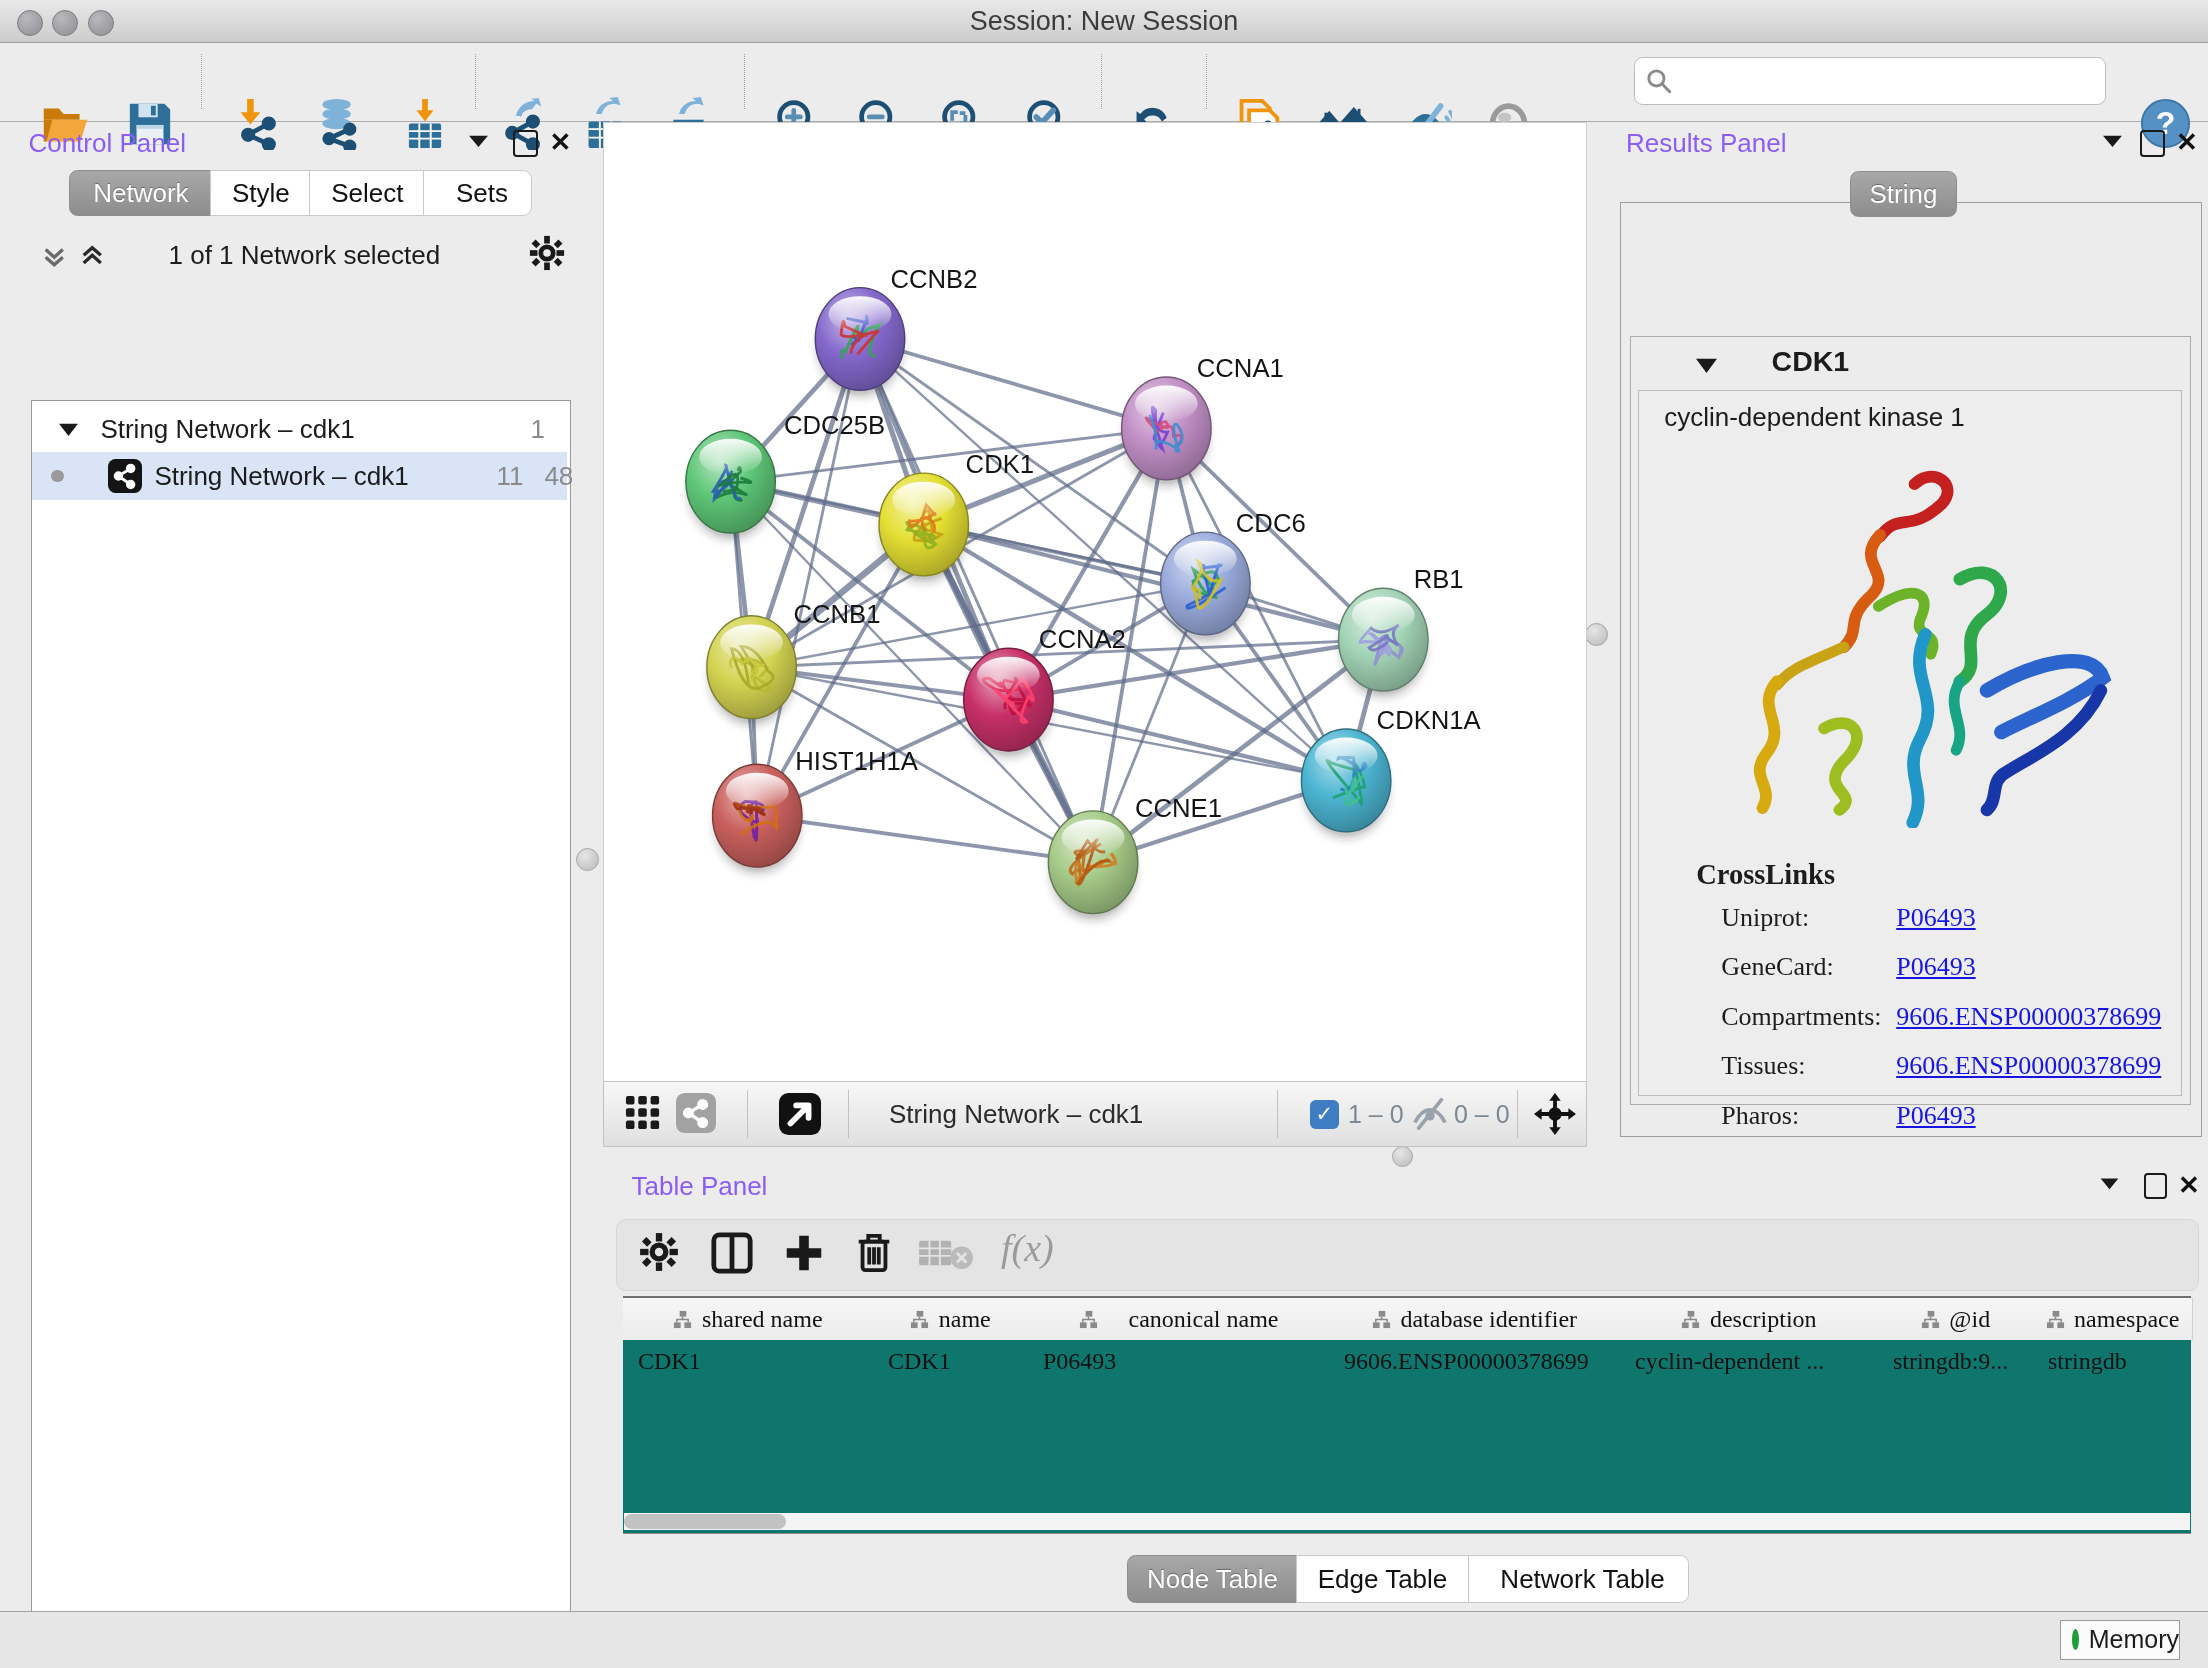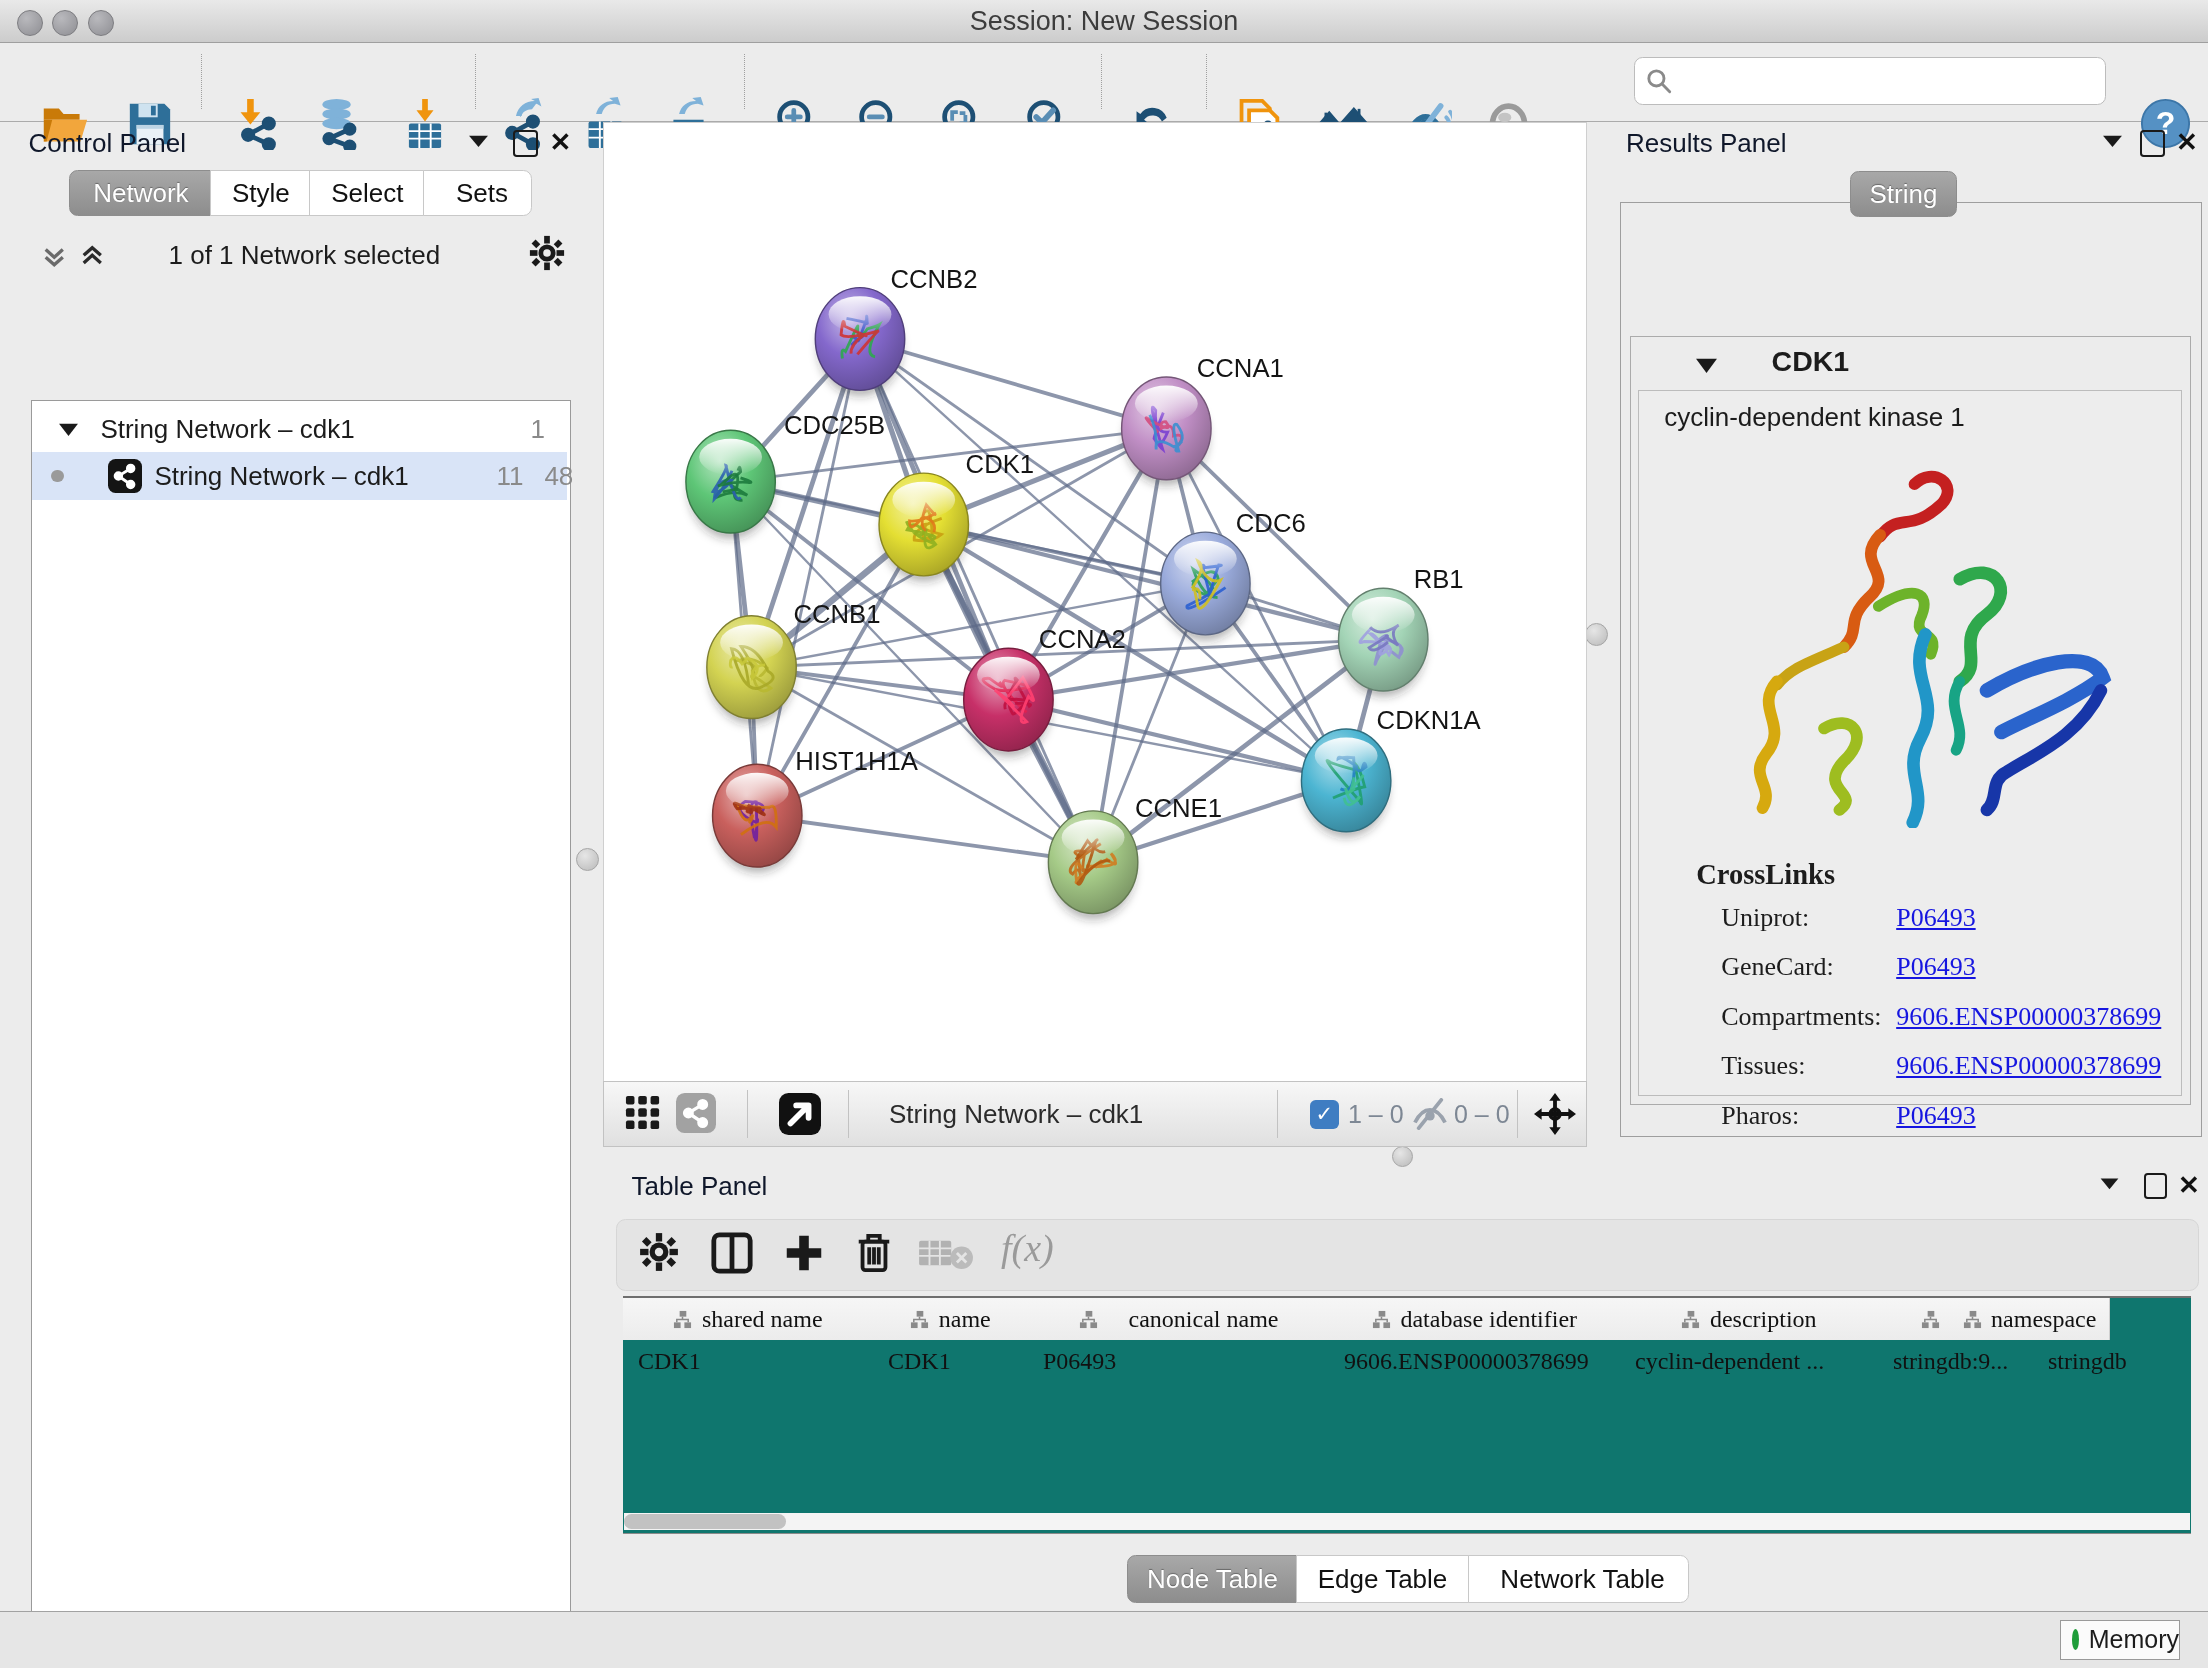--- a/index.html
+++ b/index.html
@@ -15,21 +15,21 @@
     font-size:27px;color:#3c3c3c;}
   
   #toolbar{left:0;top:43px;width:2208px;height:78px;background:#ececec;border-bottom:1.9px solid #ababab;}
   .tbtn{top:52px;width:55px;height:57px;display:flex;align-items:center;justify-content:center;cursor:default;}
   .tsep{top:11.4px;height:55px;width:0;border-left:1.9px dotted #9f9f9f;}
   #searchbox{left:1634px;top:14.3px;width:470px;height:46px;background:#ffffff;border:1.9px solid #bcbcbc;
     border-radius:8.6px;}
   #searchbox input{position:absolute;left:44px;top:2.9px;width:415px;height:36px;border:none;outline:none;
     font-size:25px;font-family:"Liberation Sans",sans-serif;background:transparent;}
   
-  .panel-title{font-size:26px;color:#0f172a;}
+  .panel-title{font-size:26px;color:#8b5cf6;}
   .pctl{font-size:26px;color:#111;font-weight:700;}
   .tab{height:44px;line-height:44px;text-align:center;font-size:26px;background:#ffffff;
     border:1px solid #c8c8c8;color:#111;}
   .tab.sel{background:linear-gradient(#a8a8a8,#8d8d8d);color:#fff;text-shadow:0 -1px 1px rgba(0,0,0,.35);
     border-color:#8d8d8d;}
   .roundL{border-radius:8.6px 0 0 8.6px;} .roundR{border-radius:0 8.6px 8.6px 0;padding-left:8px;} .roundA{border-radius:8.6px;}
   #tree{left:20px;top:278px;width:538px;height:1294px;background:#fff;border:1.9px solid #9a9a9a;}
   .treerow{left:0;width:535px;height:48px;line-height:48px;font-size:26px;}
   .selrow{background:#d9e4f7;}
   .count{color:#8a8a8a;}
@@ -778,21 +778,21 @@
           <svg width="19" height="19" viewBox="0 0 20 20">
             <g fill="#8a8a8a">
               <rect x="7" y="1" width="7" height="6"></rect>
               <rect x="1" y="13" width="7" height="6"></rect>
               <rect x="12" y="13" width="7" height="6"></rect>
               <path d="M10 7v3M4 13v-3h12v3" stroke="#8a8a8a" fill="none" stroke-width="1.6"></path>
             </g>
           </svg>
           <span>@id</span>
         </div>
-        <div class="abs th" style="left: 1327px; width: 159px;">
+        <div class="abs th" style="left: 1410px; width: 159px;">
           <svg width="19" height="19" viewBox="0 0 20 20">
             <g fill="#8a8a8a">
               <rect x="7" y="1" width="7" height="6"></rect>
               <rect x="1" y="13" width="7" height="6"></rect>
               <rect x="12" y="13" width="7" height="6"></rect>
               <path d="M10 7v3M4 13v-3h12v3" stroke="#8a8a8a" fill="none" stroke-width="1.6"></path>
             </g>
           </svg>
           <span>namespace</span>
         </div>

